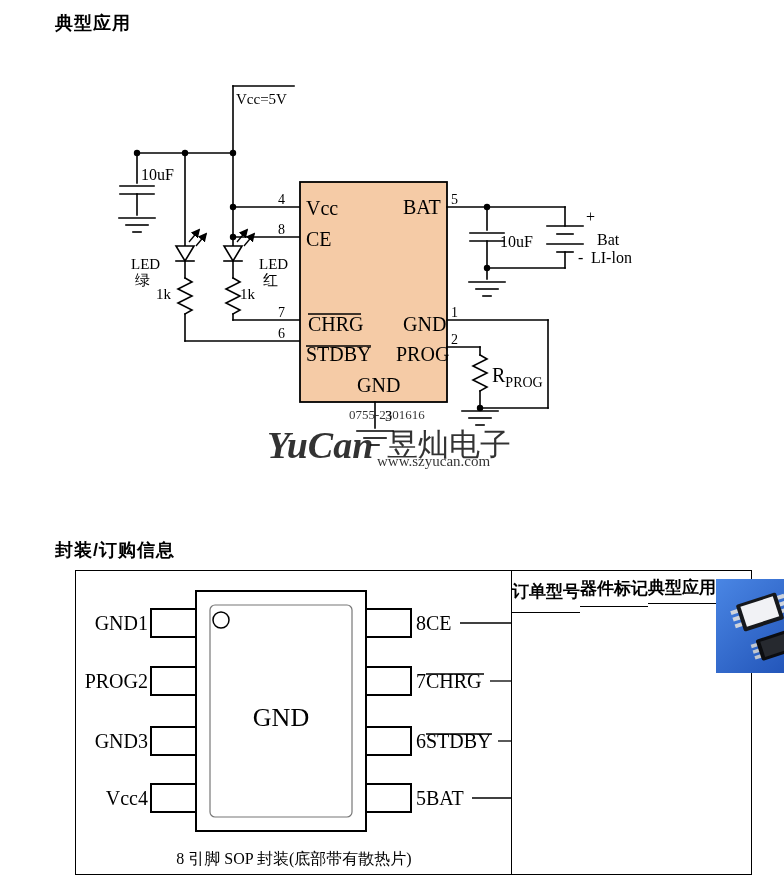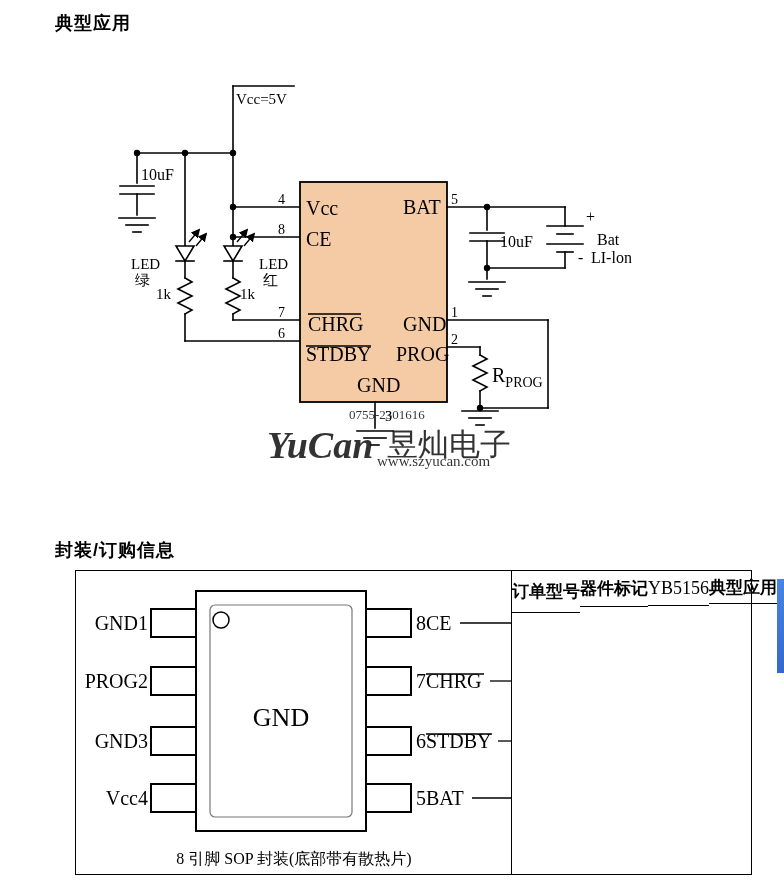--- a/index.html
+++ b/index.html
@@ -249,21 +249,20 @@
           <line class="w2" x1="396" y1="227" x2="435" y2="227"></line>
         </g>
 
         <text x="218" y="293" font-size="16" text-anchor="middle">8 引脚 SOP 封装(底部带有散热片)</text>
       </svg>
     </div>
 
     <div class="info-col">
       <div class="irow hdr" style="height:42px">订单型号</div>
       <div class="irow hdr" style="height:36px">器件标记</div>
-      <div class="irow" style="height:35px">YB5156</div>
       <div class="irow hdr" style="height:33px">典型应用</div>
       <div class="irow" style="height:110px">
         <svg width="98" height="94" viewBox="0 0 98 94">
           <defs>
             <linearGradient id="pg" x1="0" y1="0" x2="1" y2="1">
               <stop offset="0" stop-color="#4a86e4"></stop>
               <stop offset="1" stop-color="#1c4db2"></stop>
             </linearGradient>
           </defs>
           <rect width="98" height="94" fill="url(#pg)"></rect>

